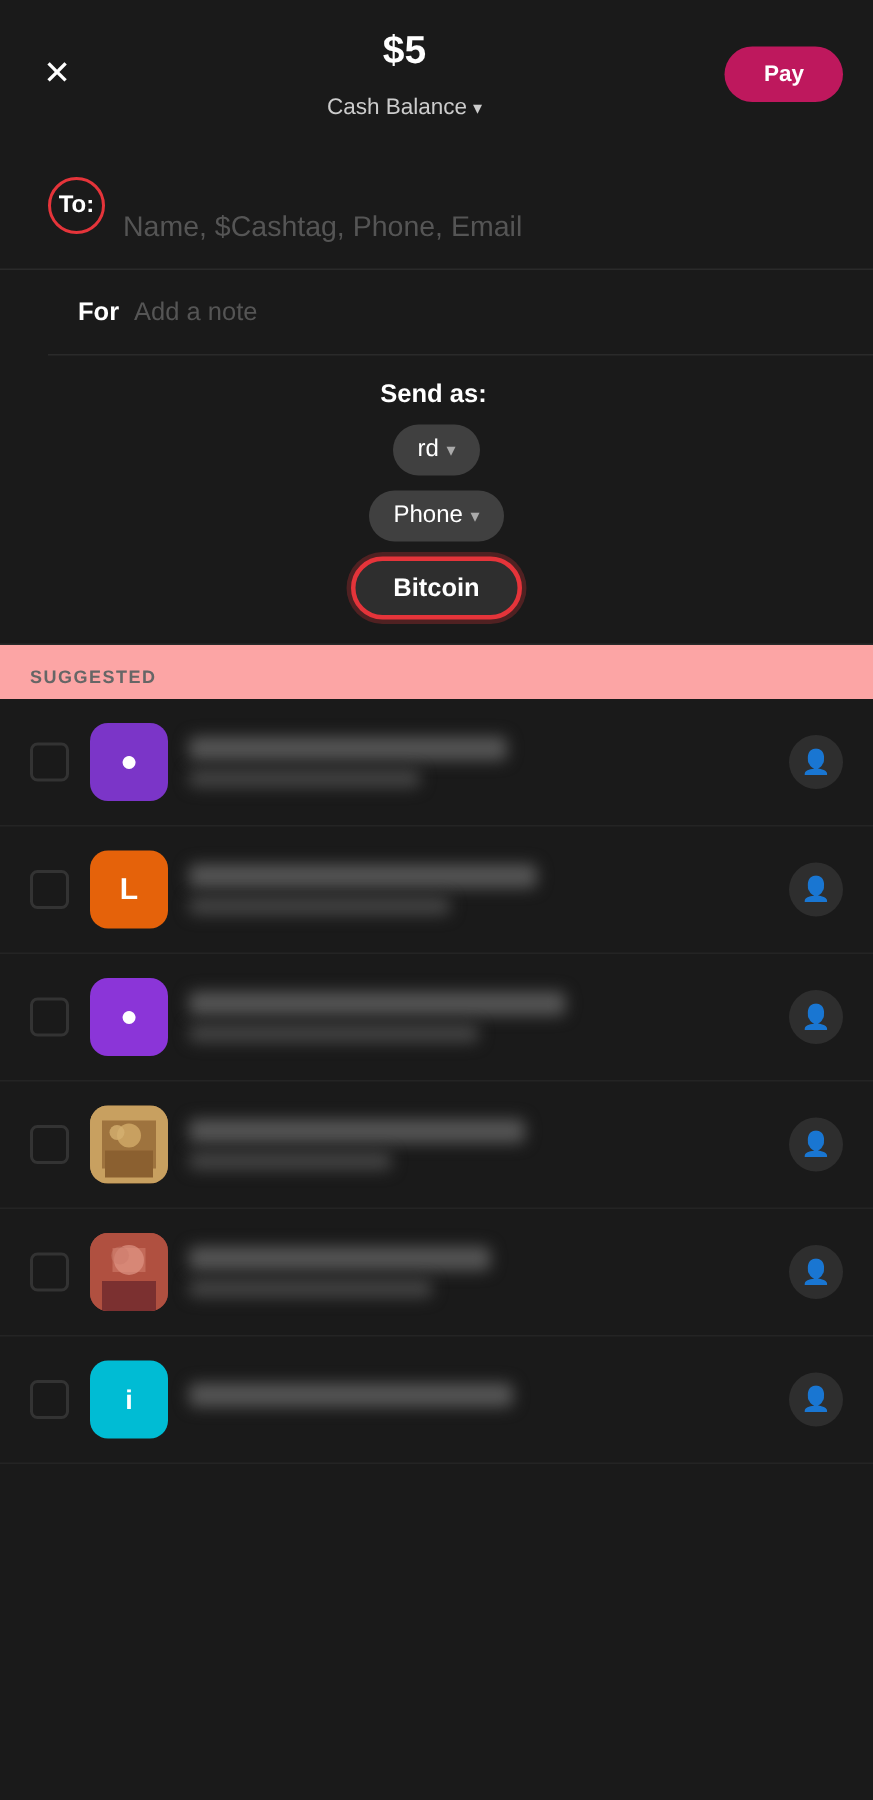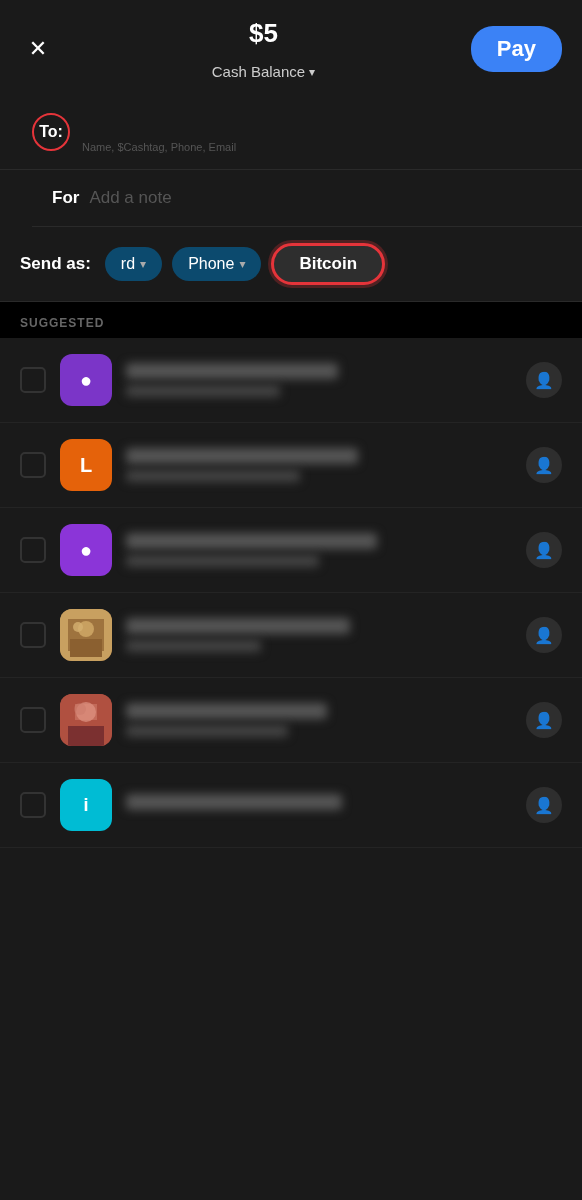--- a/index.html
+++ b/index.html
@@ -45,26 +45,26 @@
       display: flex;
       align-items: center;
       justify-content: center;
       gap: 4px;
       margin-top: 14px;
     }
     .header-balance .chevron {
       font-size: 12px;
     }
     .pay-btn {
-      background: #3b82f6;
+      background: #be185d;
       color: #fff;
       border: none;
       border-radius: 22px;
       padding: 10px 26px;
-      font-size: 22px;
+      font-size: 15px;
       font-weight: 600;
       cursor: pointer;
     }
 
     
     .to-row {
       display: flex;
       align-items: center;
       padding: 16px 20px;
       gap: 12px;
@@ -82,21 +82,21 @@
       font-weight: 700;
       color: #fff;
       flex-shrink: 0;
       margin-left: 12px;
     }
     .to-input {
       background: transparent;
       border: none;
       outline: none;
       color: #22c55e;
-      font-size: 11px;
+      font-size: 19px;
       flex: 1;
       margin-top: 31px;
     }
     .to-input::placeholder {
       color: #555;
     }
 
     
     .for-row {
       display: flex;
@@ -124,29 +124,30 @@
     }
 
     
     .send-as-row {
       display: flex;
       align-items: center;
       padding: 16px 20px;
       gap: 10px;
       flex-wrap: wrap;
       border-bottom: 1px solid #2a2a2a;
+      flex-direction: column;
     }
     .send-as-label {
       font-size: 17px;
       font-weight: 700;
       color: #fff;
       margin-right: 4px;
     }
     .send-as-btn {
-      background: #0c4a6e;
+      background: #404040;
       color: #fff;
       border: none;
       border-radius: 20px;
       padding: 8px 16px;
       font-size: 16px;
       cursor: pointer;
       display: flex;
       align-items: center;
       gap: 5px;
       font-weight: 500;
@@ -167,21 +168,21 @@
       box-shadow: 0 0 0 3px #e5343a44;
     }
 
     
     .suggested-header {
       padding: 14px 20px 8px;
       font-size: 12px;
       font-weight: 700;
       color: #666;
       letter-spacing: 1px;
-      background: #000000;
+      background: #fca5a5;
     }
 
     
     .contact-list {
       background: #1a1a1a;
     }
     .contact-item {
       display: flex;
       align-items: center;
       padding: 16px 20px;

